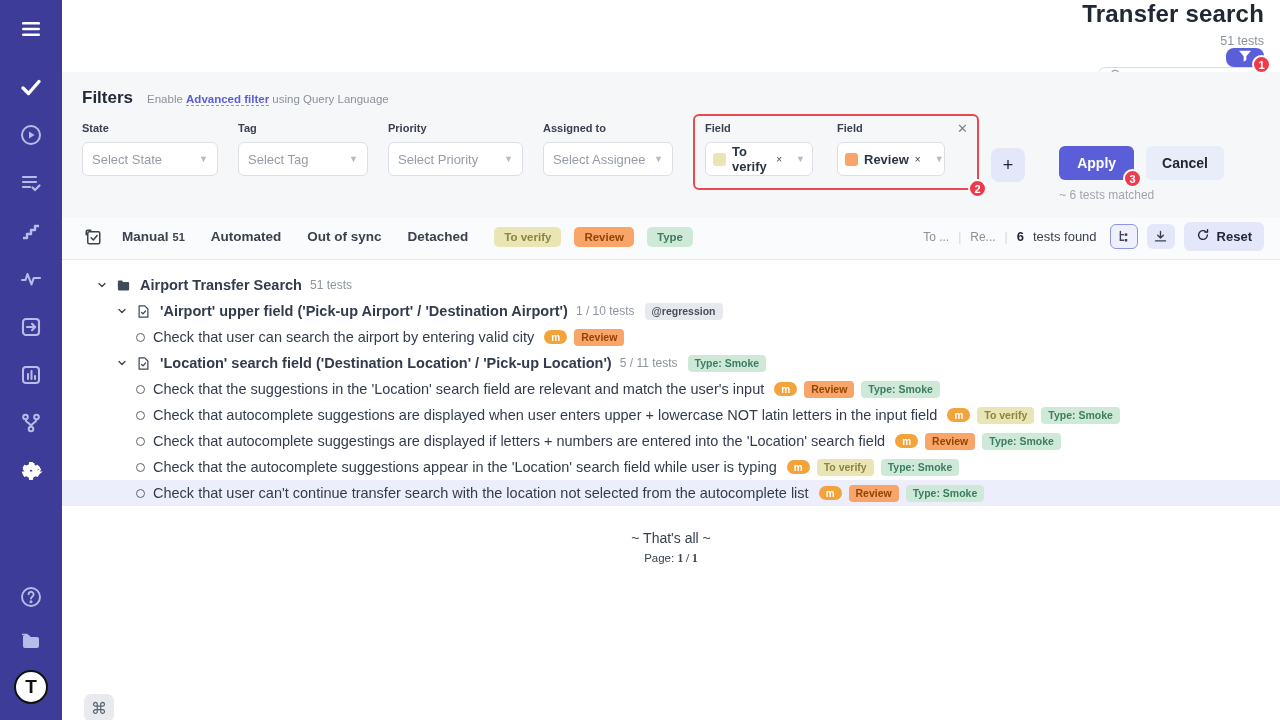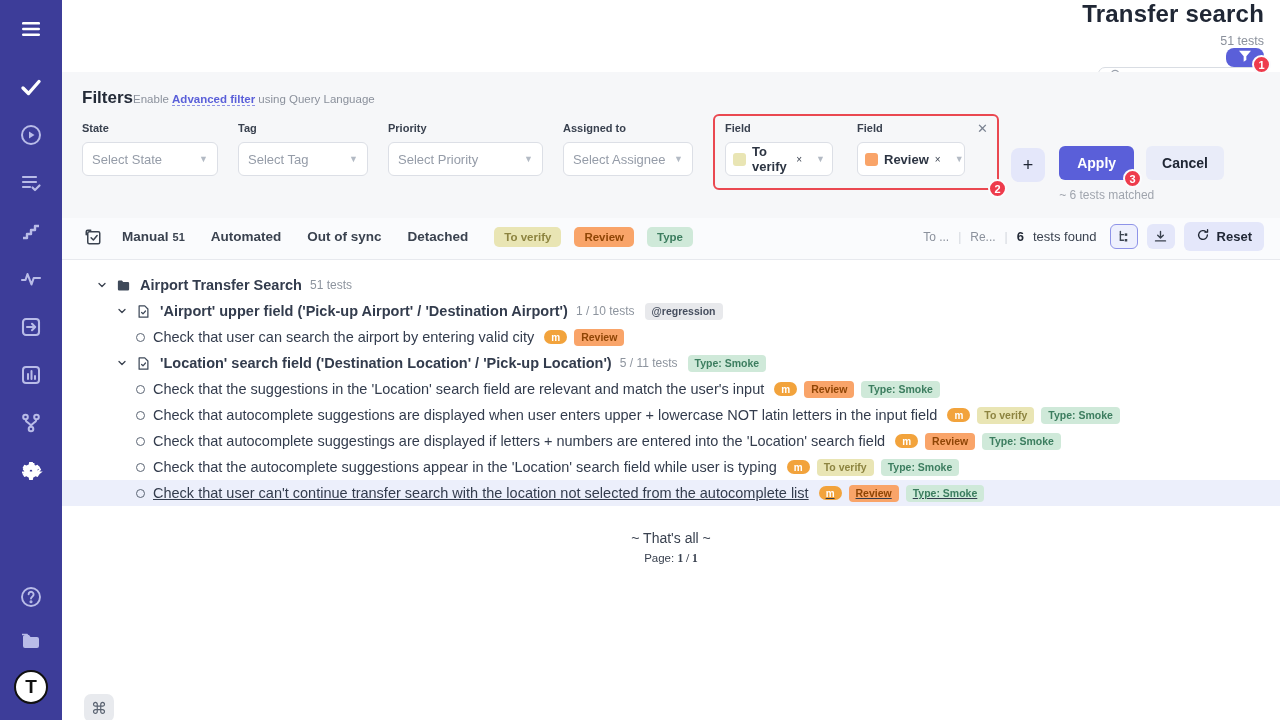--- a/index.html
+++ b/index.html
@@ -35,31 +35,31 @@
   .hdr-right { margin-left:auto; display:flex; align-items:center; gap:12px; }
   .btn-primary { background:#5a5fd9; color:#fff; border:none; border-radius:8px; font-family:inherit; cursor:pointer; }
   .add-btn { width:38px; height:34px; font-size:19px; display:flex; align-items:center; justify-content:center; }
   .btn-soft { background:#e4e7fa; color:#202735; border:none; border-radius:8px; font-family:inherit; cursor:pointer; display:flex; align-items:center; justify-content:center; }
   .readme-btn { padding:8px 14px; gap:8px; font-size:14px; font-weight:bold; }
   .readme-btn svg { width:17px; height:17px; }
   .more-btn { width:38px; height:34px; font-size:15px; font-weight:bold; letter-spacing:1px; }
 
   
   .filters-panel { background:#f6f7f9; padding:16px 16px 16px 20px; }
-  .filters-head { display:flex; align-items:baseline; }
+  .filters-head { display:flex; align-items:baseline; gap:14px; }
   .filters-title { font-size:17px; font-weight:bold; color:#242b38; }
   .filters-hint { font-size:11.5px; color:#8b919c; }
   .filters-hint .adv-link { color:#5a5fd9; font-weight:bold; border-bottom:1px dashed #8d91e6; cursor:pointer; }
   .filters-row { display:flex; align-items:flex-start; margin-top:14px; }
   .fgroup { margin-right:20px; }
   .fgroup-label { font-size:11px; font-weight:bold; color:#39414f; margin-bottom:8px; }
   .fselect { height:34px; background:#fff; border:1px solid #dcdfe6; border-radius:6px; display:flex; align-items:center; padding:0 9px; cursor:pointer; }
   .fselect .ph { font-size:13px; color:#959ca8; flex:1; }
   .caret { font-size:9px; color:#b3bac4; margin-left:8px; }
-  .w-state{width:136px}.w-tag{width:130px}.w-priority{width:155px}.w-assignee{width:130px}
+  .w-state{width:136px}.w-tag{width:130px}.w-priority{width:135px}.w-assignee{width:130px}
   .field-box { position:relative; border:2px solid #ea4851; border-radius:6px; padding:6px 32px 12px 10px; display:flex; gap:24px; margin-top:-8px; margin-right:12px; }
   .field-box .fgroup { margin-right:0; }
   .fb-close { position:absolute; top:6px; right:9px; font-size:13px; color:#7a8291; cursor:pointer; line-height:1; }
   .chip-select { width:108px; justify-content:flex-start; gap:6px; padding:0 7px; }
   .swatch { width:13px; height:13px; border-radius:3px; flex:none; }
   .chip-select .val { font-size:13px; font-weight:bold; color:#2c3442; }
   .chip-x { font-size:10px; color:#3c4452; cursor:pointer; }
   .fb-badge { position:absolute; right:-10px; bottom:-10px; }
   .plus-filter-btn { width:34px; height:34px; font-size:18px; margin-top:26px; border-radius:8px; }
   .apply-block { margin-left:auto; margin-right:40px; margin-top:24px; }
@@ -88,21 +88,21 @@
   .sq-btn { width:28px; height:25px; border-radius:6px; display:flex; align-items:center; justify-content:center; cursor:pointer; color:#3a424f; }
   .sq-btn svg { width:15px; height:15px; }
   .tree-toggle { background:#eef0fd; border:1.5px solid #8e93e8; }
   .dl-btn { background:#e4e7fa; border:none; }
   .reset-btn { padding:6px 12px; gap:7px; font-size:13px; font-weight:bold; border-radius:6px; }
   .reset-btn svg { width:14px; height:14px; }
 
   
   .content { flex:1; background:#fff; padding-top:12px; position:relative; }
   .tree-row { height:26px; display:flex; align-items:center; font-size:14.5px; color:#333c4d; cursor:pointer; }
-  .tree-row.hl { background:#eceffb;text-decoration:underline; }
+  .tree-row.hl { background:#eceffb; }
   .lvl1 { padding-left:34px; } .lvl2 { padding-left:54px; } .lvl3 { padding-left:74px; }
   .chev { width:16px; color:#39414f; display:flex; align-items:center; margin-right:4px; }
   .chev svg { width:12px; height:12px; }
   .t-ico { width:18px; display:flex; align-items:center; margin-right:6px; color:#3f4a5a; }
   .t-ico svg { width:15px; height:15px; }
   .circ { width:9px; height:9px; border:1.5px solid #5c6675; border-radius:50%; margin-right:8px; flex:none; }
   .row-label { font-weight:bold; }
   .lvl3 .row-label { font-weight:normal; }
   .row-meta { font-size:12px; color:#8d949e; margin-left:8px; white-space:nowrap; }
   .row-chips { display:flex; gap:7px; margin-left:10px; align-items:center; }

